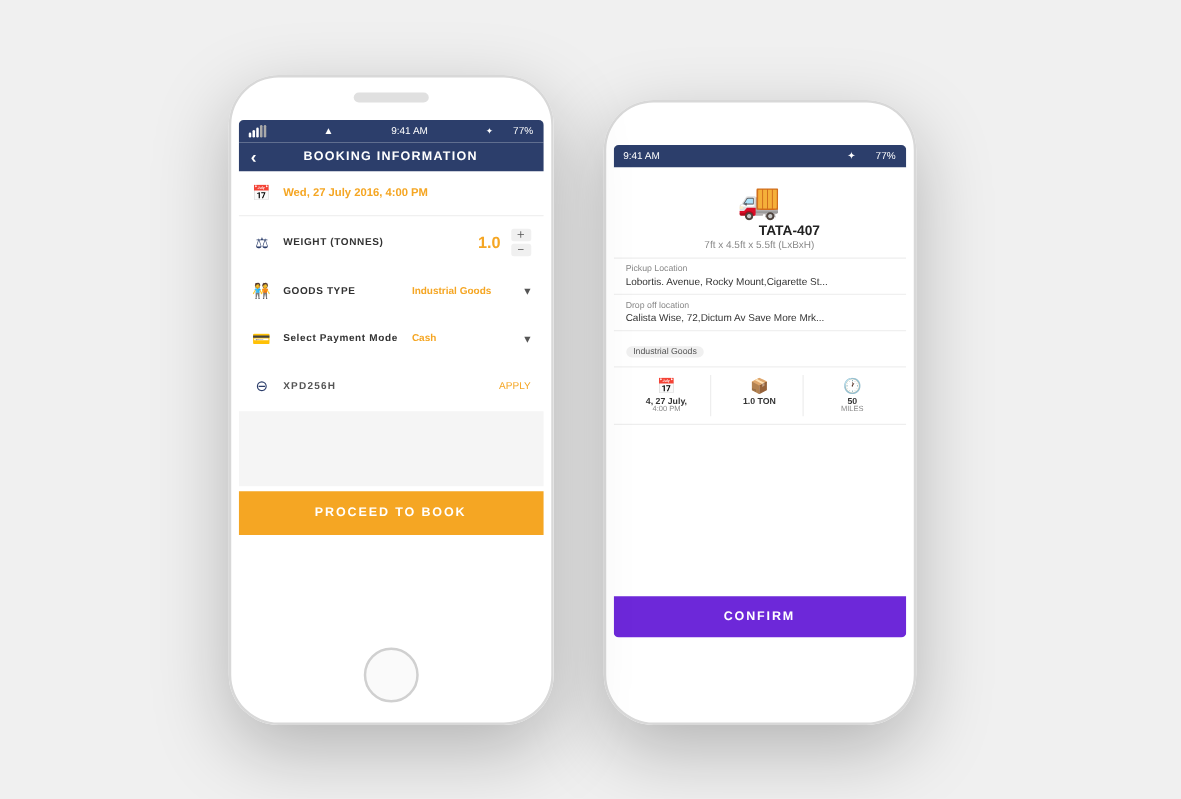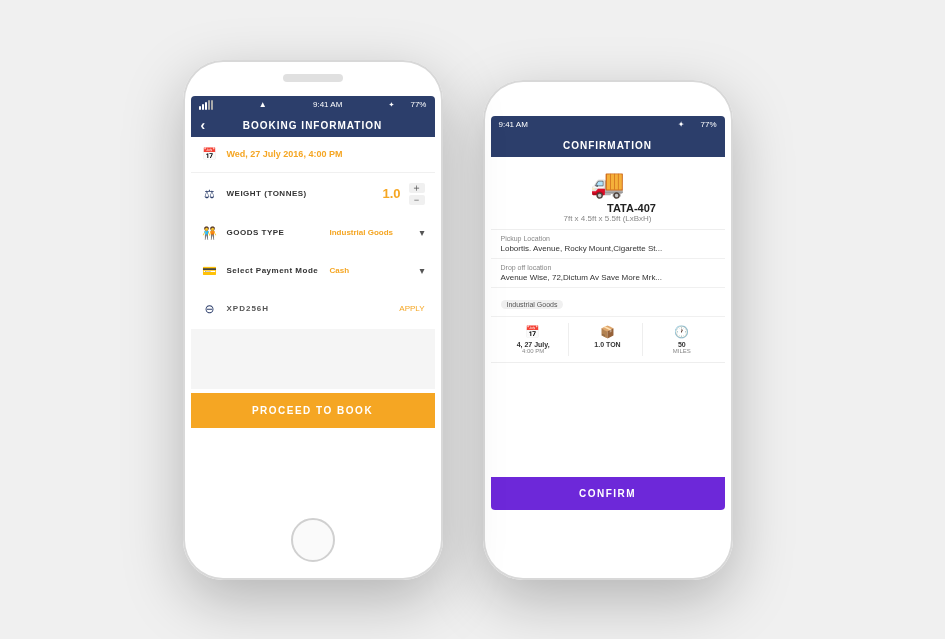--- a/index.html
+++ b/index.html
@@ -287,38 +287,35 @@
     <div class="screen-back">
 
       <div class="status-bar">
         <span>9:41 AM</span>
         <span class="icons">
           <span>✦</span>
           <span>77%</span>
         </span>
       </div>
 
-      <div class="app-header">
-        <span>CONFIRMATION</span>
-      </div>
 
       <div class="conf-truck-area">
         <div class="truck-icon">🚚</div>
         <div class="truck-name">TATA-407</div>
         <div class="truck-dim">7ft x 4.5ft x 5.5ft (LxBxH)</div>
       </div>
 
       <div class="conf-section">
         <div class="conf-label-small">Pickup Location</div>
         <div class="conf-value">Lobortis. Avenue, Rocky Mount,Cigarette St...</div>
       </div>
 
       <div class="conf-section">
         <div class="conf-label-small">Drop off location</div>
-        <div class="conf-value">Avenue Wise, 72,Dictum Av Save More Mrk...</div>
+        <div class="conf-value">Calista Wise, 72,Dictum Av Save More Mrk...</div>
       </div>
 
       <div class="conf-section">
         <span class="conf-tag">Industrial Goods</span>
       </div>
 
       <div class="conf-stats">
         <div class="stat-box">
           <div class="stat-icon">📅</div>
           <div class="stat-val">4, 27 July,</div>

